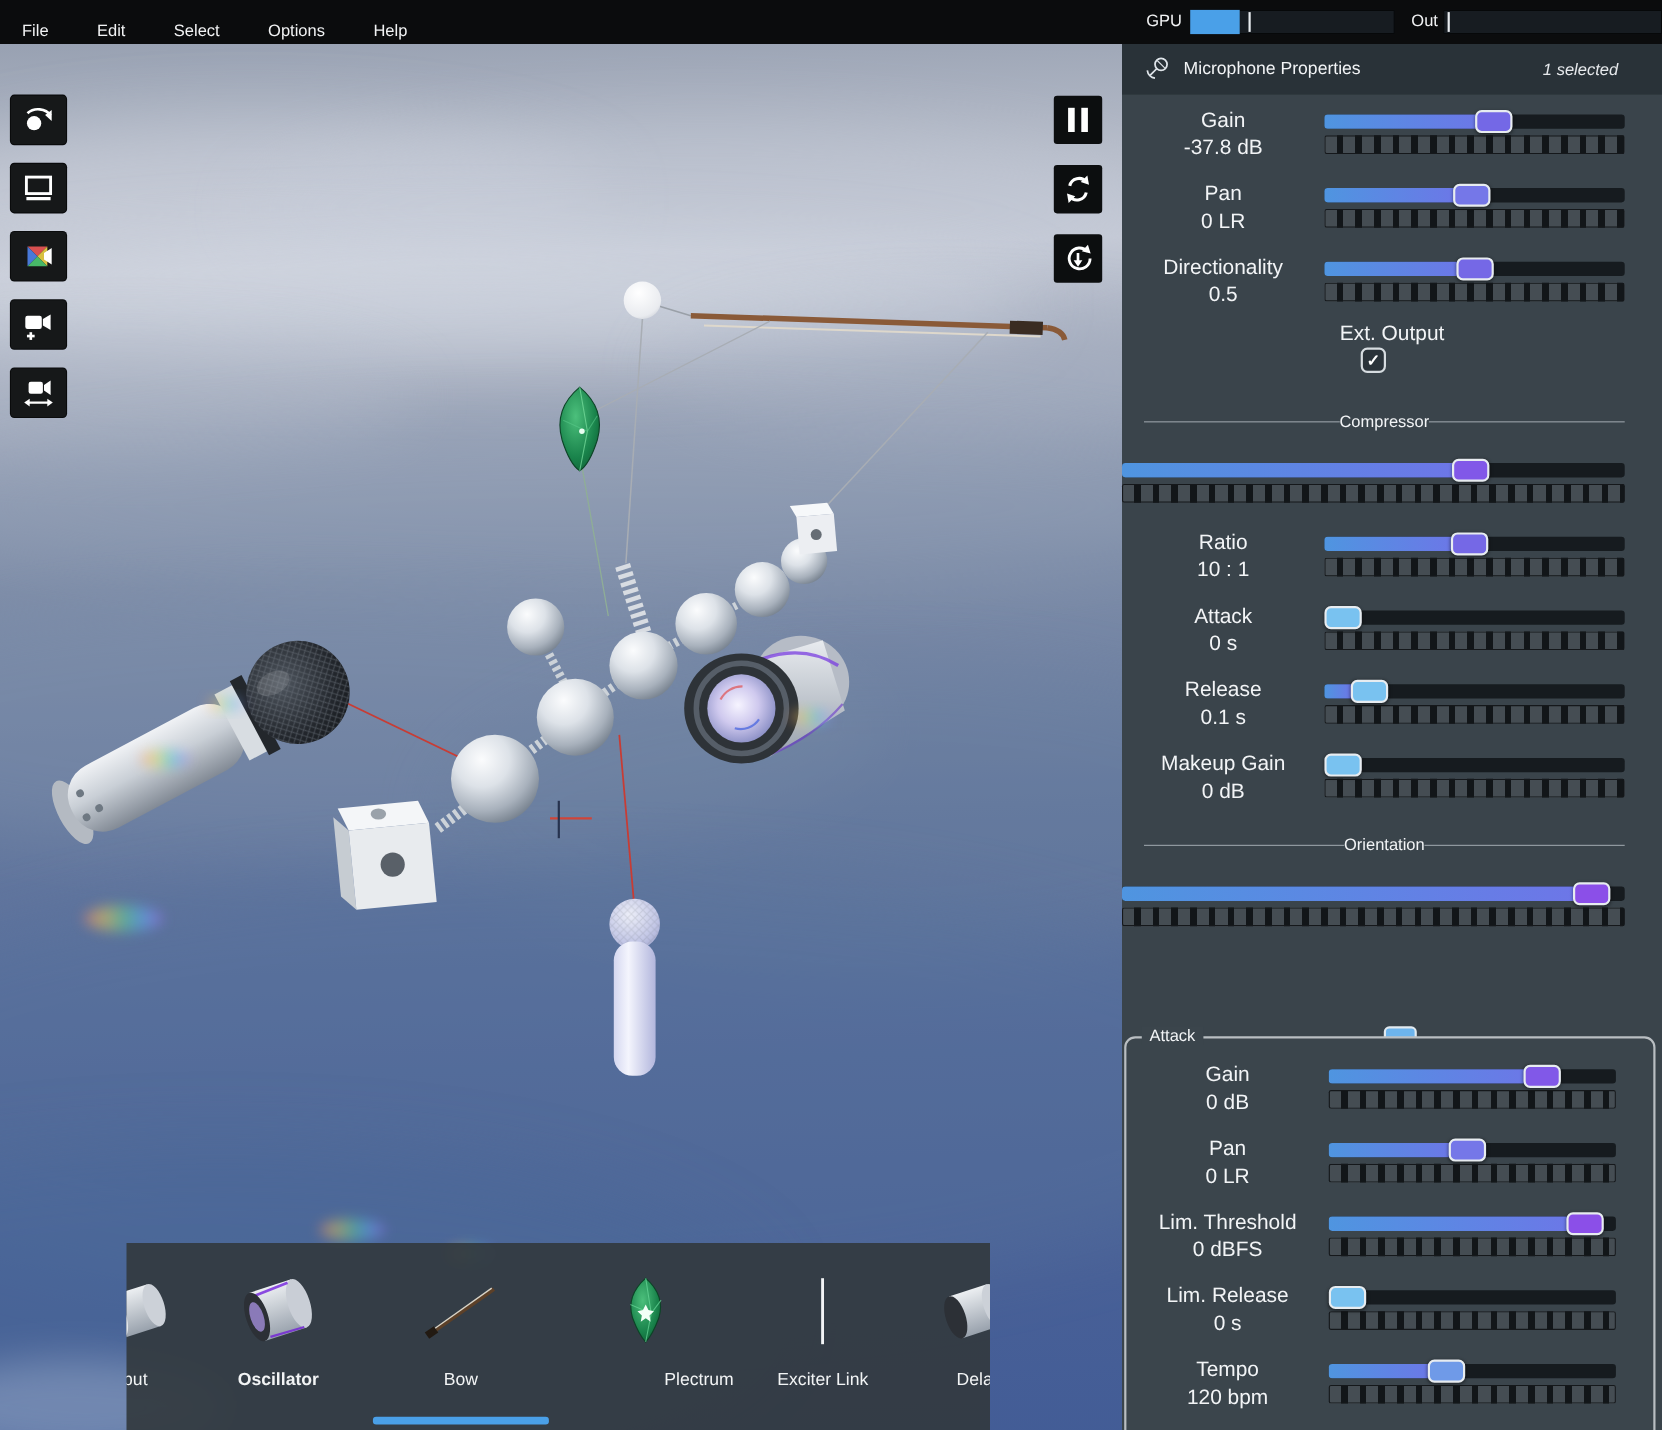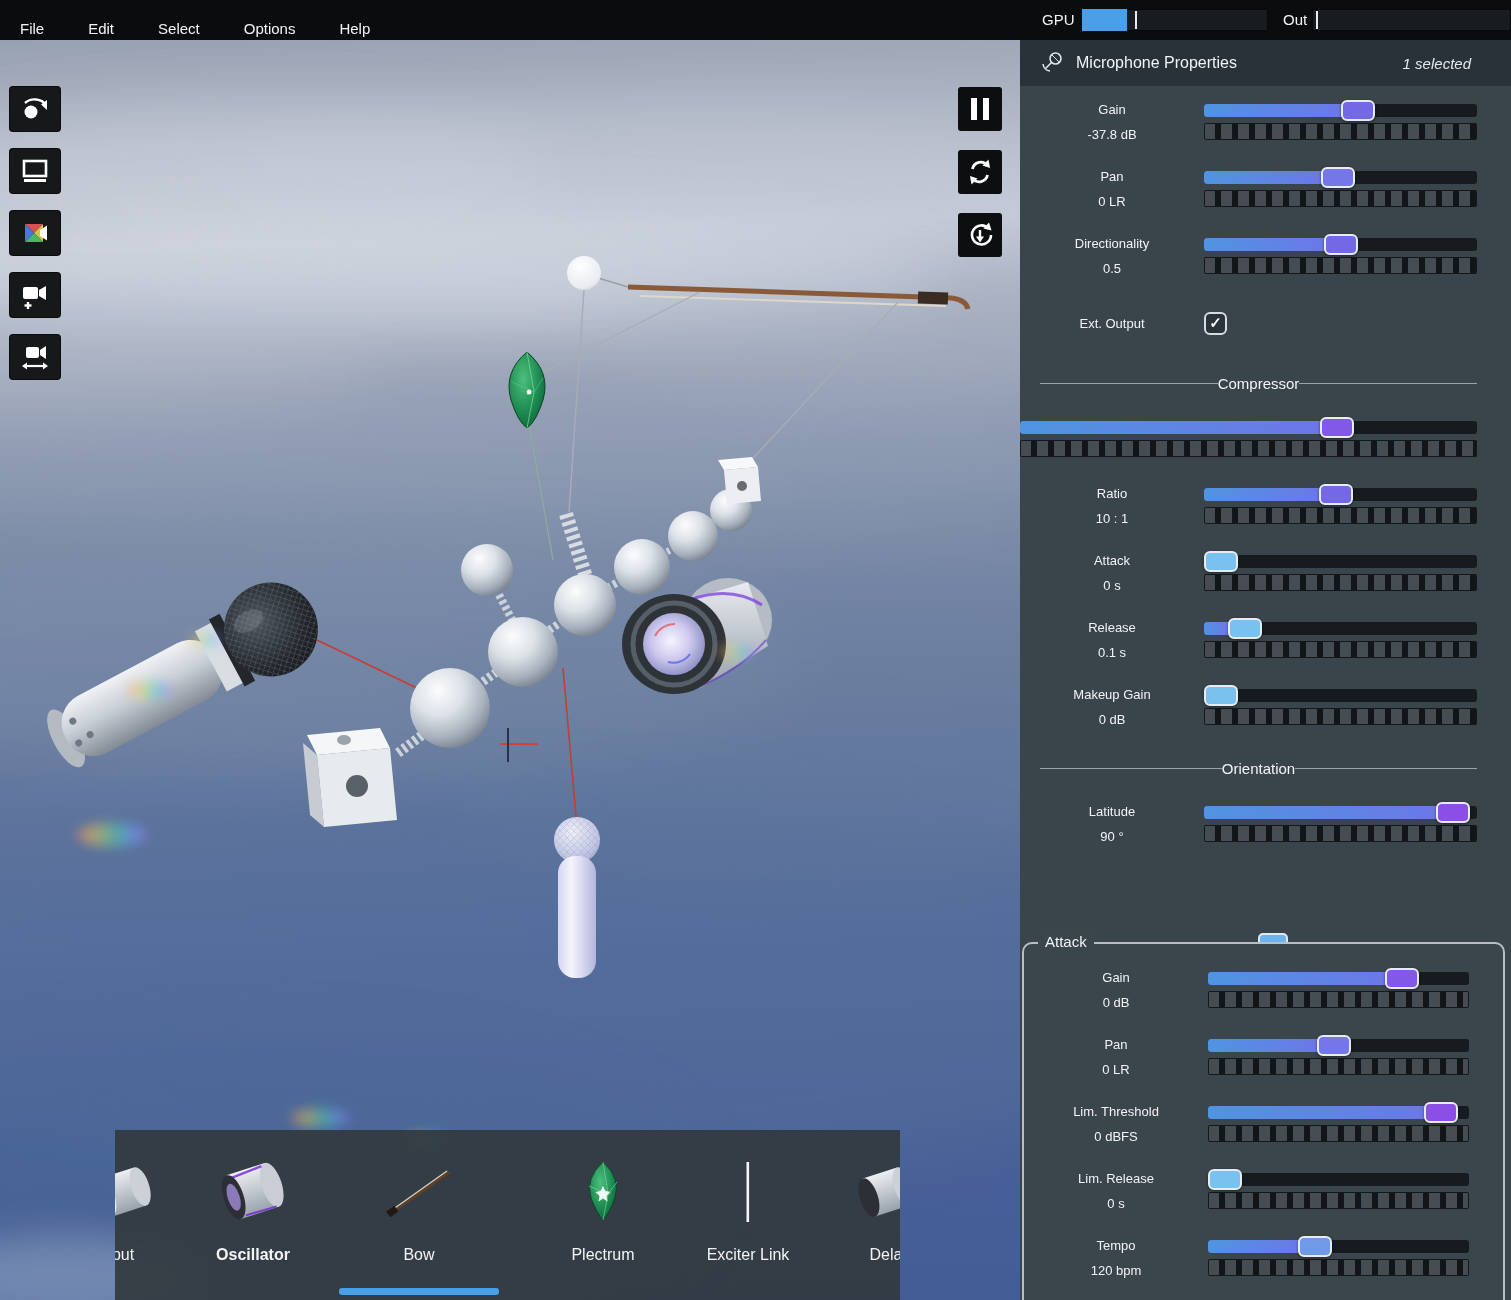--- a/index.html
+++ b/index.html
@@ -37,47 +37,47 @@
   .pause-bars{display:flex;gap:6px;}
   .pause-bars i{display:block;width:6px;height:22px;background:#fff;}
 
   
   #palette{position:absolute;left:115px;top:1090px;width:785px;height:170px;overflow:hidden;
     background:rgba(51,58,63,0.93);z-index:6;}
   .palette-item{position:absolute;top:14px;width:160px;height:150px;text-align:center;cursor:pointer;}
   .palette-item:nth-child(1){left:-72px;}
   .palette-item:nth-child(2){left:58px;font-weight:bold;}
   .palette-item:nth-child(3){left:224px;}
-  .palette-item:nth-child(4){left:408px;}
+  .palette-item:nth-child(4){left:392px;text-align:right;}
   .palette-item:nth-child(5){left:553px;}
   .palette-item:nth-child(6){left:691px;}
   .palette-icon{height:96px;display:flex;align-items:center;justify-content:center;}
   .palette-label{color:#f2f4f5;font-size:16px;margin-top:6px;}
   .palette-under{position:absolute;left:0;right:0;bottom:-1px;height:7px;border-radius:3px;}
 
   
   #mic-panel{position:absolute;left:1020px;top:40px;width:491px;height:1260px;background:#3a444b;z-index:10;}
   .panel-header{height:46px;background:#293238;display:flex;align-items:center;gap:12px;padding:0 18px;}
   .panel-title{color:#f2f4f6;font-size:16px;flex:1;}
   .panel-selection{color:#e6e9ec;font-size:15px;font-style:italic;padding-right:22px;}
   .prop-row{display:flex;height:67px;align-items:center;}
-  .prop-text{width:184px;text-align:center;color:#f2f4f6;font-size:13px;line-height:25px;}
+  .prop-text{width:184px;text-align:center;color:#f2f4f6;font-size:19px;line-height:25px;}
   .prop-ctrl{flex:1;margin-right:34px;}
   .slider{position:relative;height:13px;background:#161b1f;border-radius:3px;cursor:pointer;}
   .slider-fill{position:absolute;left:0;top:0;bottom:0;border-radius:3px;
      background:linear-gradient(90deg,#4f95e0,#6f74e8);}
   .slider-handle{position:absolute;top:-4px;width:34px;height:21px;border:2px solid #e7ecf0;
      border-radius:6px;box-sizing:border-box;box-shadow:0 1px 3px rgba(0,0,0,.45);cursor:grab;}
   .meter{height:17px;margin-top:6px;border-radius:2px;
      background:repeating-linear-gradient(90deg,#454d53 0 11px,#121619 11px 17px);
      box-shadow:inset 0 0 0 1px #15181b;}
   .section-head{display:flex;align-items:center;height:44px;margin:6px 34px 0 20px;}
   .section-head .line{flex:1;height:1px;background:#9aa2a8;}
   .section-head .txt{color:#f2f4f6;font-size:15px;}
-  .check-row{height:64px;margin-top:2px;}
+  .check-row{height:64px;margin-top:2px;flex-direction:column;}
   .checkbox{width:23px;height:23px;border:2px solid #d6dce0;border-radius:6px;background:#2a333a;
      color:#fff;font-size:15px;font-weight:bold;display:flex;align-items:center;justify-content:center;
      box-sizing:border-box;cursor:pointer;}
   #partial-control{position:absolute;left:238px;top:893px;width:30px;height:19px;border-radius:5px;
      background:#6db4ec;border:2px solid #e2eaf0;box-sizing:border-box;}
 
   
   #master-panel{position:absolute;left:1022px;top:942px;width:483px;height:372px;background:#3b454c;
      border:2px solid #b9bec2;border-radius:10px;z-index:20;padding-top:12px;box-sizing:border-box;}
   #master-legend{position:absolute;left:14px;top:-11px;background:#3b454c;padding:0 7px;
@@ -605,24 +605,20 @@
         </div>
       </div>
 
     <div class="section-head">
       <div class="line"></div>
       <div class="txt">Orientation</div>
       <div class="line"></div>
     </div>
     <div>
         <div class="prop-row">
-          <div class="prop-text">
-            <div class="prop-label">Latitude</div>
-            <div class="prop-value">90 °</div>
-          </div>
           <div class="prop-ctrl">
             <div class="slider">
               <div class="slider-fill" style="width: 97%;"></div>
               <div class="slider-handle" style="left: calc(97% - 33px); background: rgb(139, 79, 232);"></div>
             </div>
             <div class="meter"></div>
           </div>
         </div>
       </div>
 

